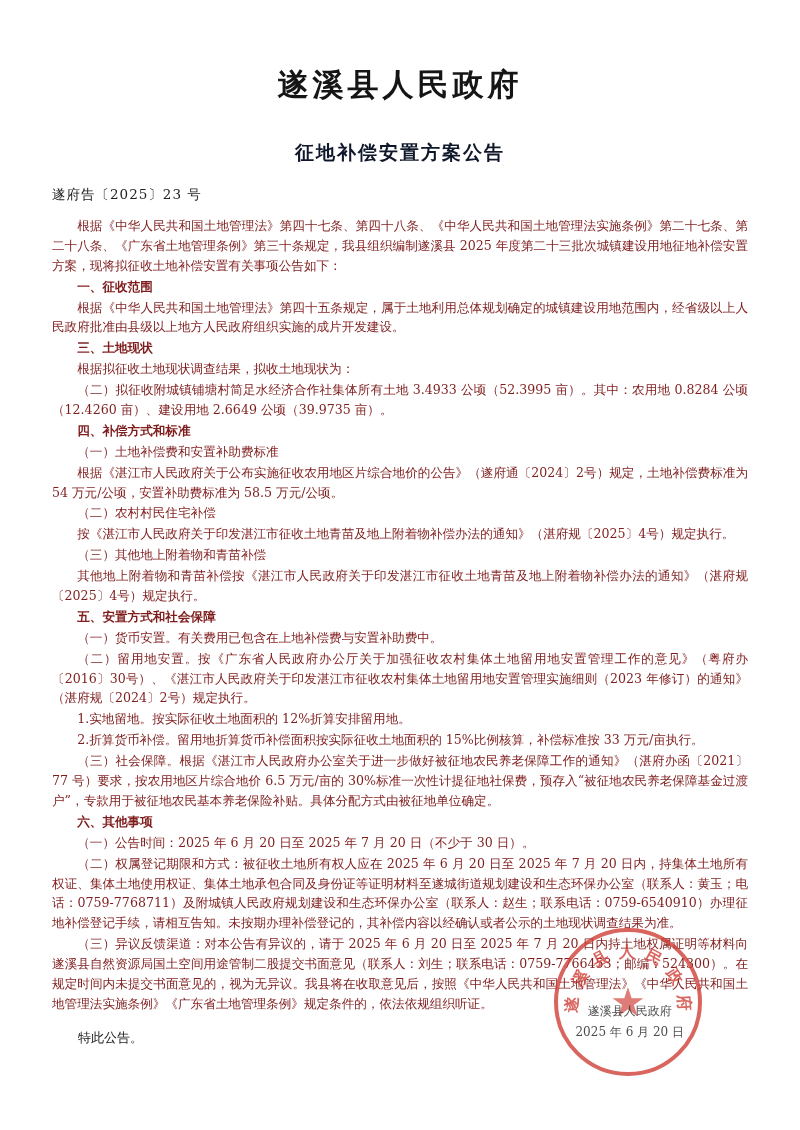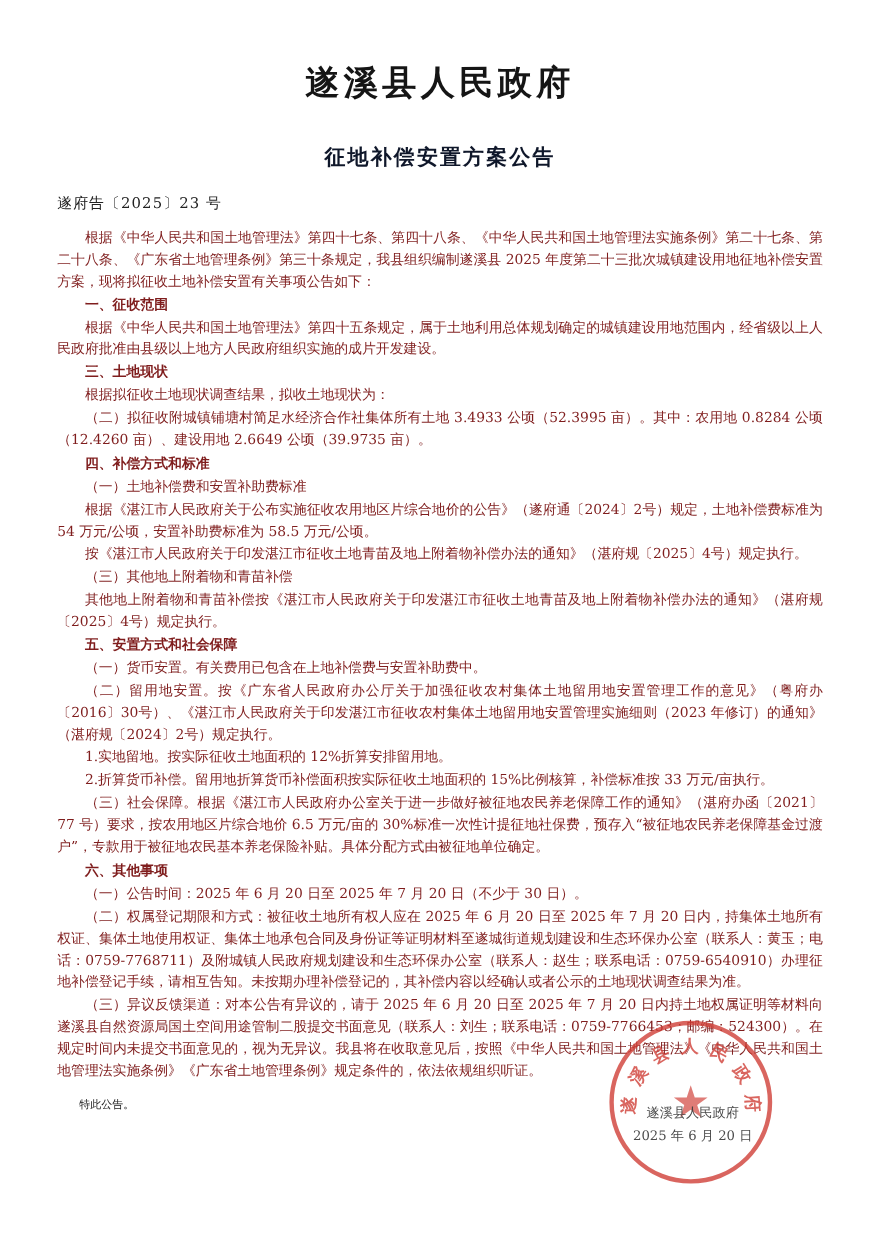--- a/index.html
+++ b/index.html
@@ -11,21 +11,21 @@
     width: 800px;
     height: 1130px;
     position: relative;
     font-family: "DejaVu Serif", "Liberation Serif", serif;
     color: #1a1a1a;
     overflow: hidden;
   }
   .page {
     position: absolute;
     inset: 0;
-    padding: 40px 52px 20px 52px;
+    padding: 50px 52px 20px 52px;
     box-sizing: border-box;
   }
   .org-title {
     text-align: center;
     font-size: 31px;
     font-weight: bold;
     letter-spacing: 4px;
     margin-top: 14px;
     color: #151515;
     font-family: "DejaVu Serif", "Liberation Serif", serif;
@@ -55,21 +55,21 @@
   .body-text p {
     margin: 0 0 1px 0;
     text-indent: 2em;
   }
   .body-text p.section {
     font-weight: bold;
     text-indent: 2em;
   }
   .sign-block {
     margin-top: 14px;
-    font-size: 10px;
+    font-size: 13px;
     line-height: 1.6;
   }
   .sign-block p {
     margin: 0;
     text-indent: 2em;
   }
   .seal-area {
     position: absolute;
     right: 60px;
     bottom: 26px;
@@ -142,20 +142,21 @@
 
     <p>根据《中华人民共和国土地管理法》第四十五条规定，属于土地利用总体规划确定的城镇建设用地范围内，经省级以上人民政府批准由县级以上地方人民政府组织实施的成片开发建设。</p>
 
     <p class="section">三、土地现状</p>
     <p>根据拟征收土地现状调查结果，拟收土地现状为：</p>
     <p>（二）拟征收附城镇铺塘村简足水经济合作社集体所有土地 3.4933 公顷（52.3995 亩）。其中：农用地 0.8284 公顷（12.4260 亩）、建设用地 2.6649 公顷（39.9735 亩）。</p>
 
     <p class="section">四、补偿方式和标准</p>
     <p>（一）土地补偿费和安置补助费标准</p>
     <p>根据《湛江市人民政府关于公布实施征收农用地区片综合地价的公告》（遂府通〔2024〕2号）规定，土地补偿费标准为 54 万元/公顷，安置补助费标准为 58.5 万元/公顷。</p>
+    <p>（二）农村村民住宅补偿</p>
     <p>按《湛江市人民政府关于印发湛江市征收土地青苗及地上附着物补偿办法的通知》（湛府规〔2025〕4号）规定执行。</p>
     <p>（三）其他地上附着物和青苗补偿</p>
     <p>其他地上附着物和青苗补偿按《湛江市人民政府关于印发湛江市征收土地青苗及地上附着物补偿办法的通知》（湛府规〔2025〕4号）规定执行。</p>
 
     <p class="section">五、安置方式和社会保障</p>
     <p>（一）货币安置。有关费用已包含在上地补偿费与安置补助费中。</p>
     <p>（二）留用地安置。按《广东省人民政府办公厅关于加强征收农村集体土地留用地安置管理工作的意见》（粤府办〔2016〕30号）、《湛江市人民政府关于印发湛江市征收农村集体土地留用地安置管理实施细则（2023 年修订）的通知》（湛府规〔2024〕2号）规定执行。</p>
     <p>1.实地留地。按实际征收土地面积的 12%折算安排留用地。</p>
     <p>2.折算货币补偿。留用地折算货币补偿面积按实际征收土地面积的 15%比例核算，补偿标准按 33 万元/亩执行。</p>
     <p>（三）社会保障。根据《湛江市人民政府办公室关于进一步做好被征地农民养老保障工作的通知》（湛府办函〔2021〕77 号）要求，按农用地区片综合地价 6.5 万元/亩的 30%标准一次性计提征地社保费，预存入“被征地农民养老保障基金过渡户”，专款用于被征地农民基本养老保险补贴。具体分配方式由被征地单位确定。</p>

